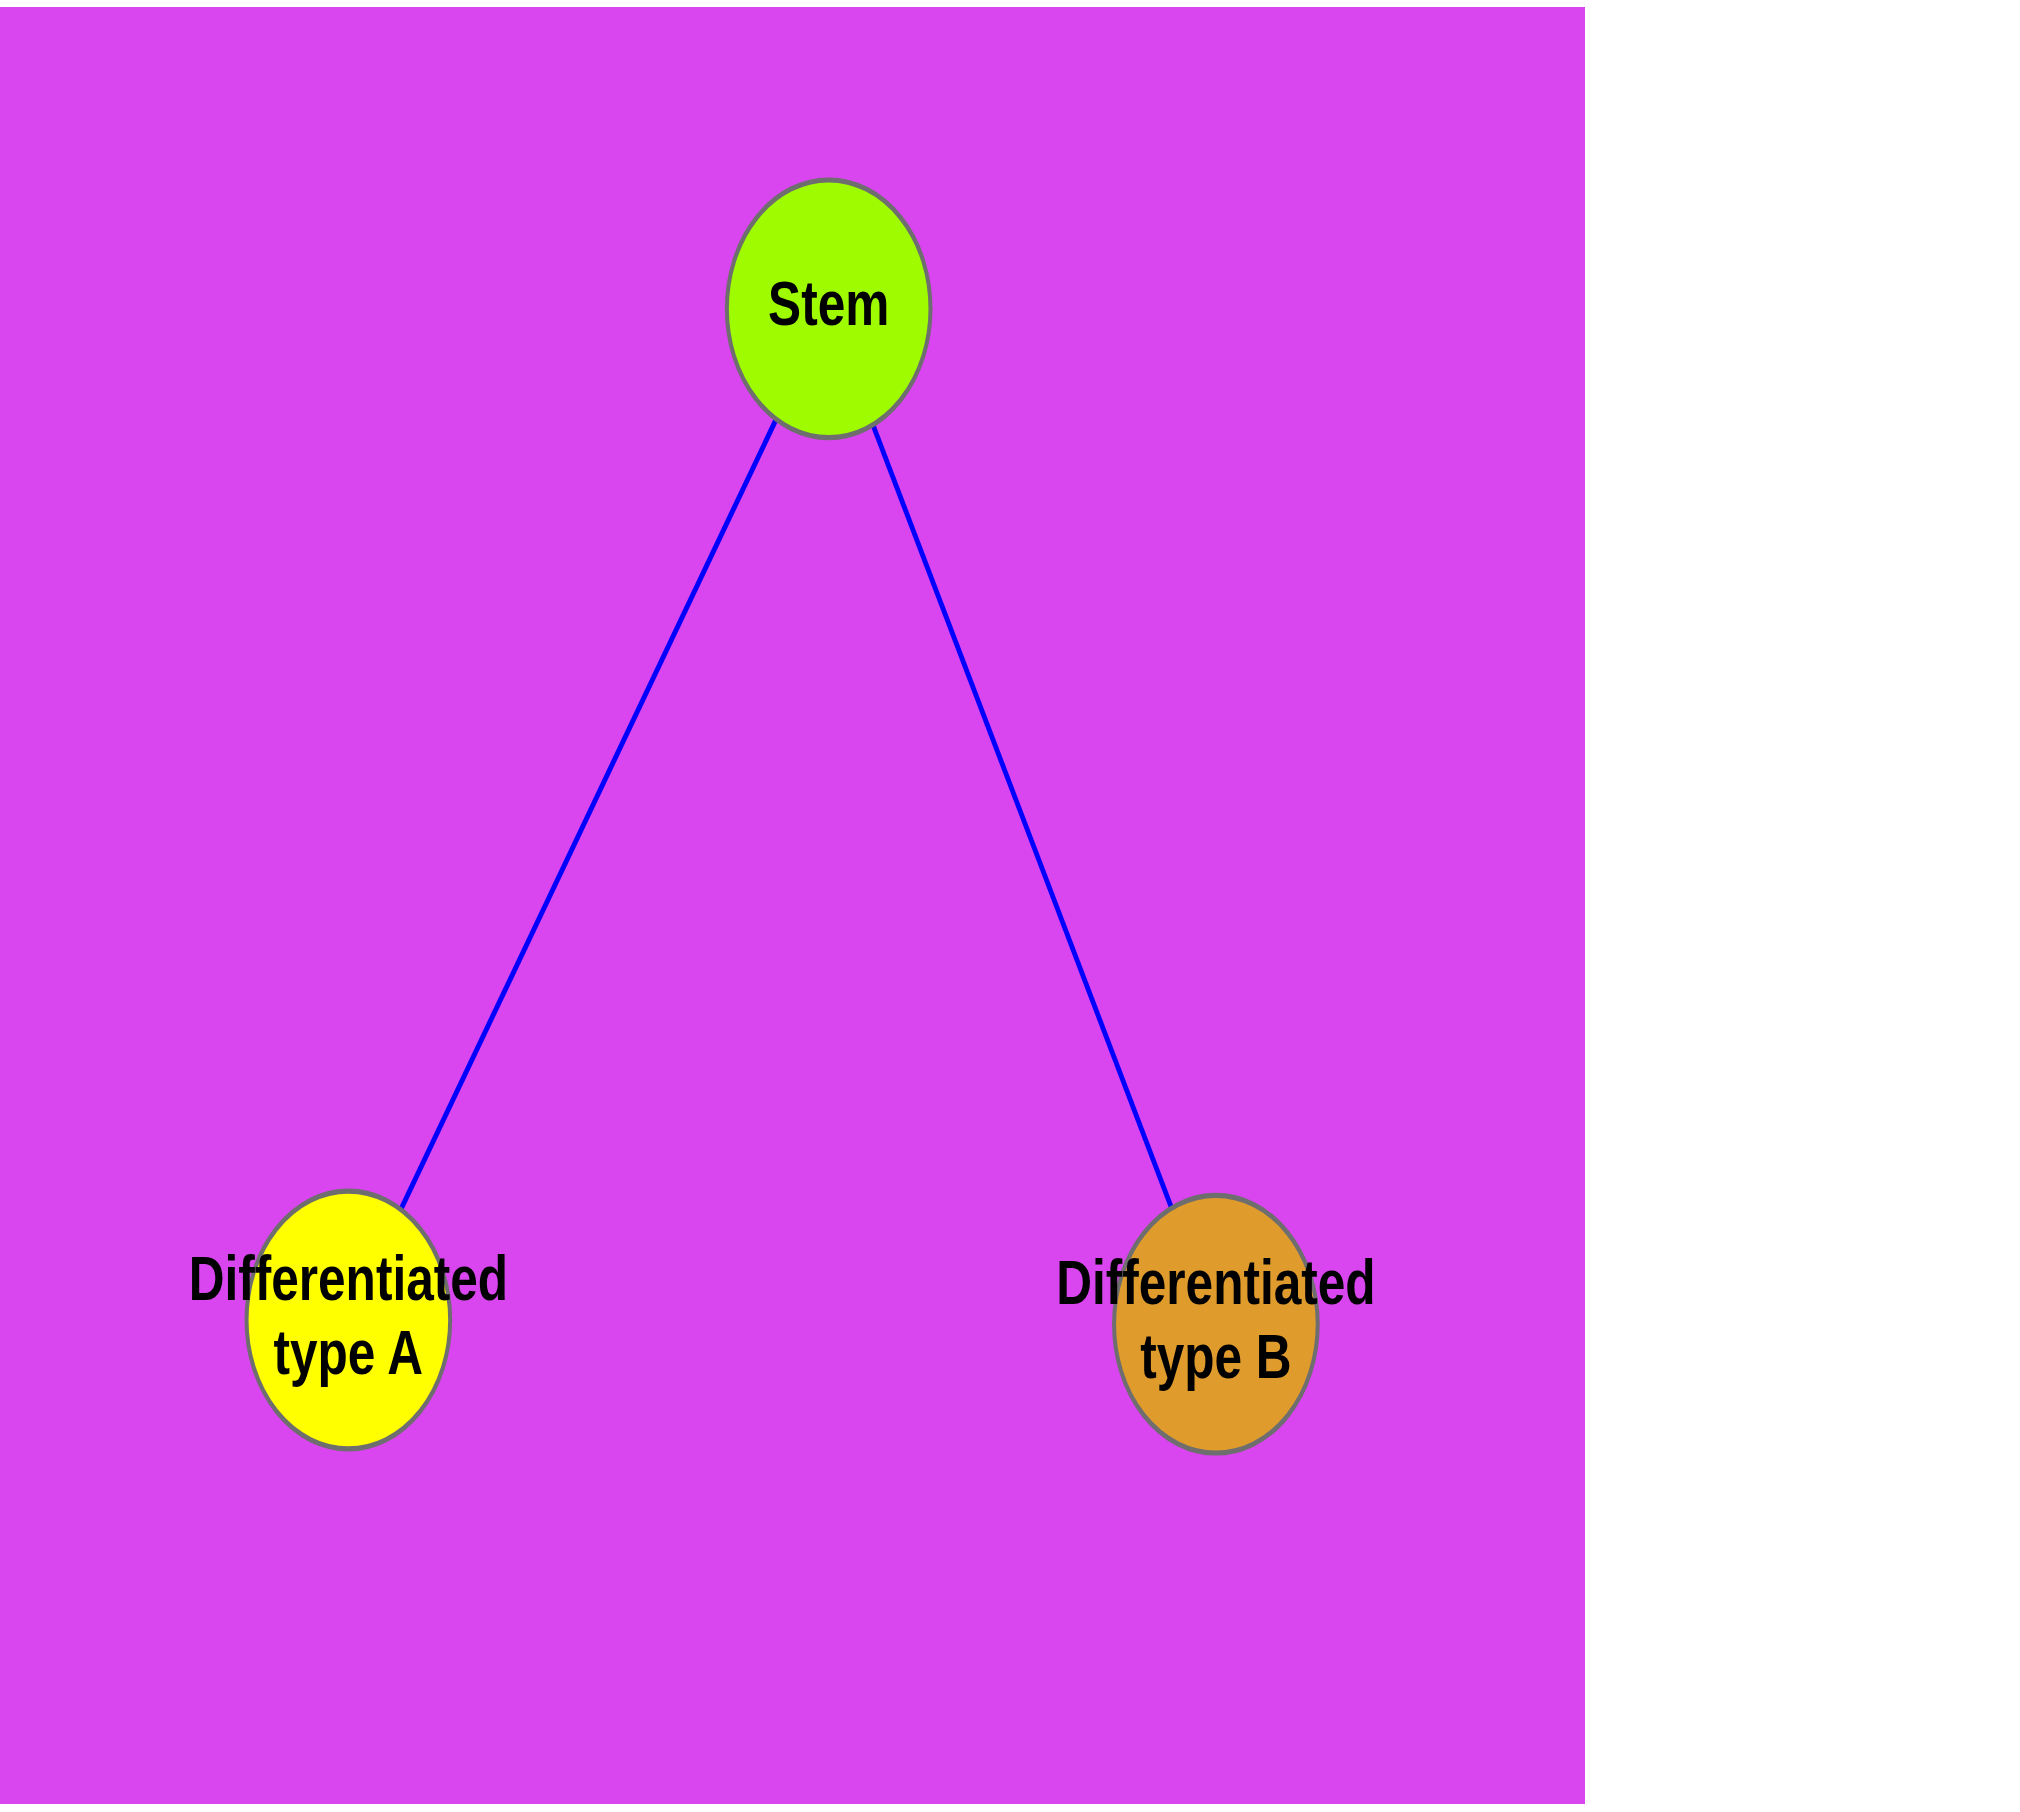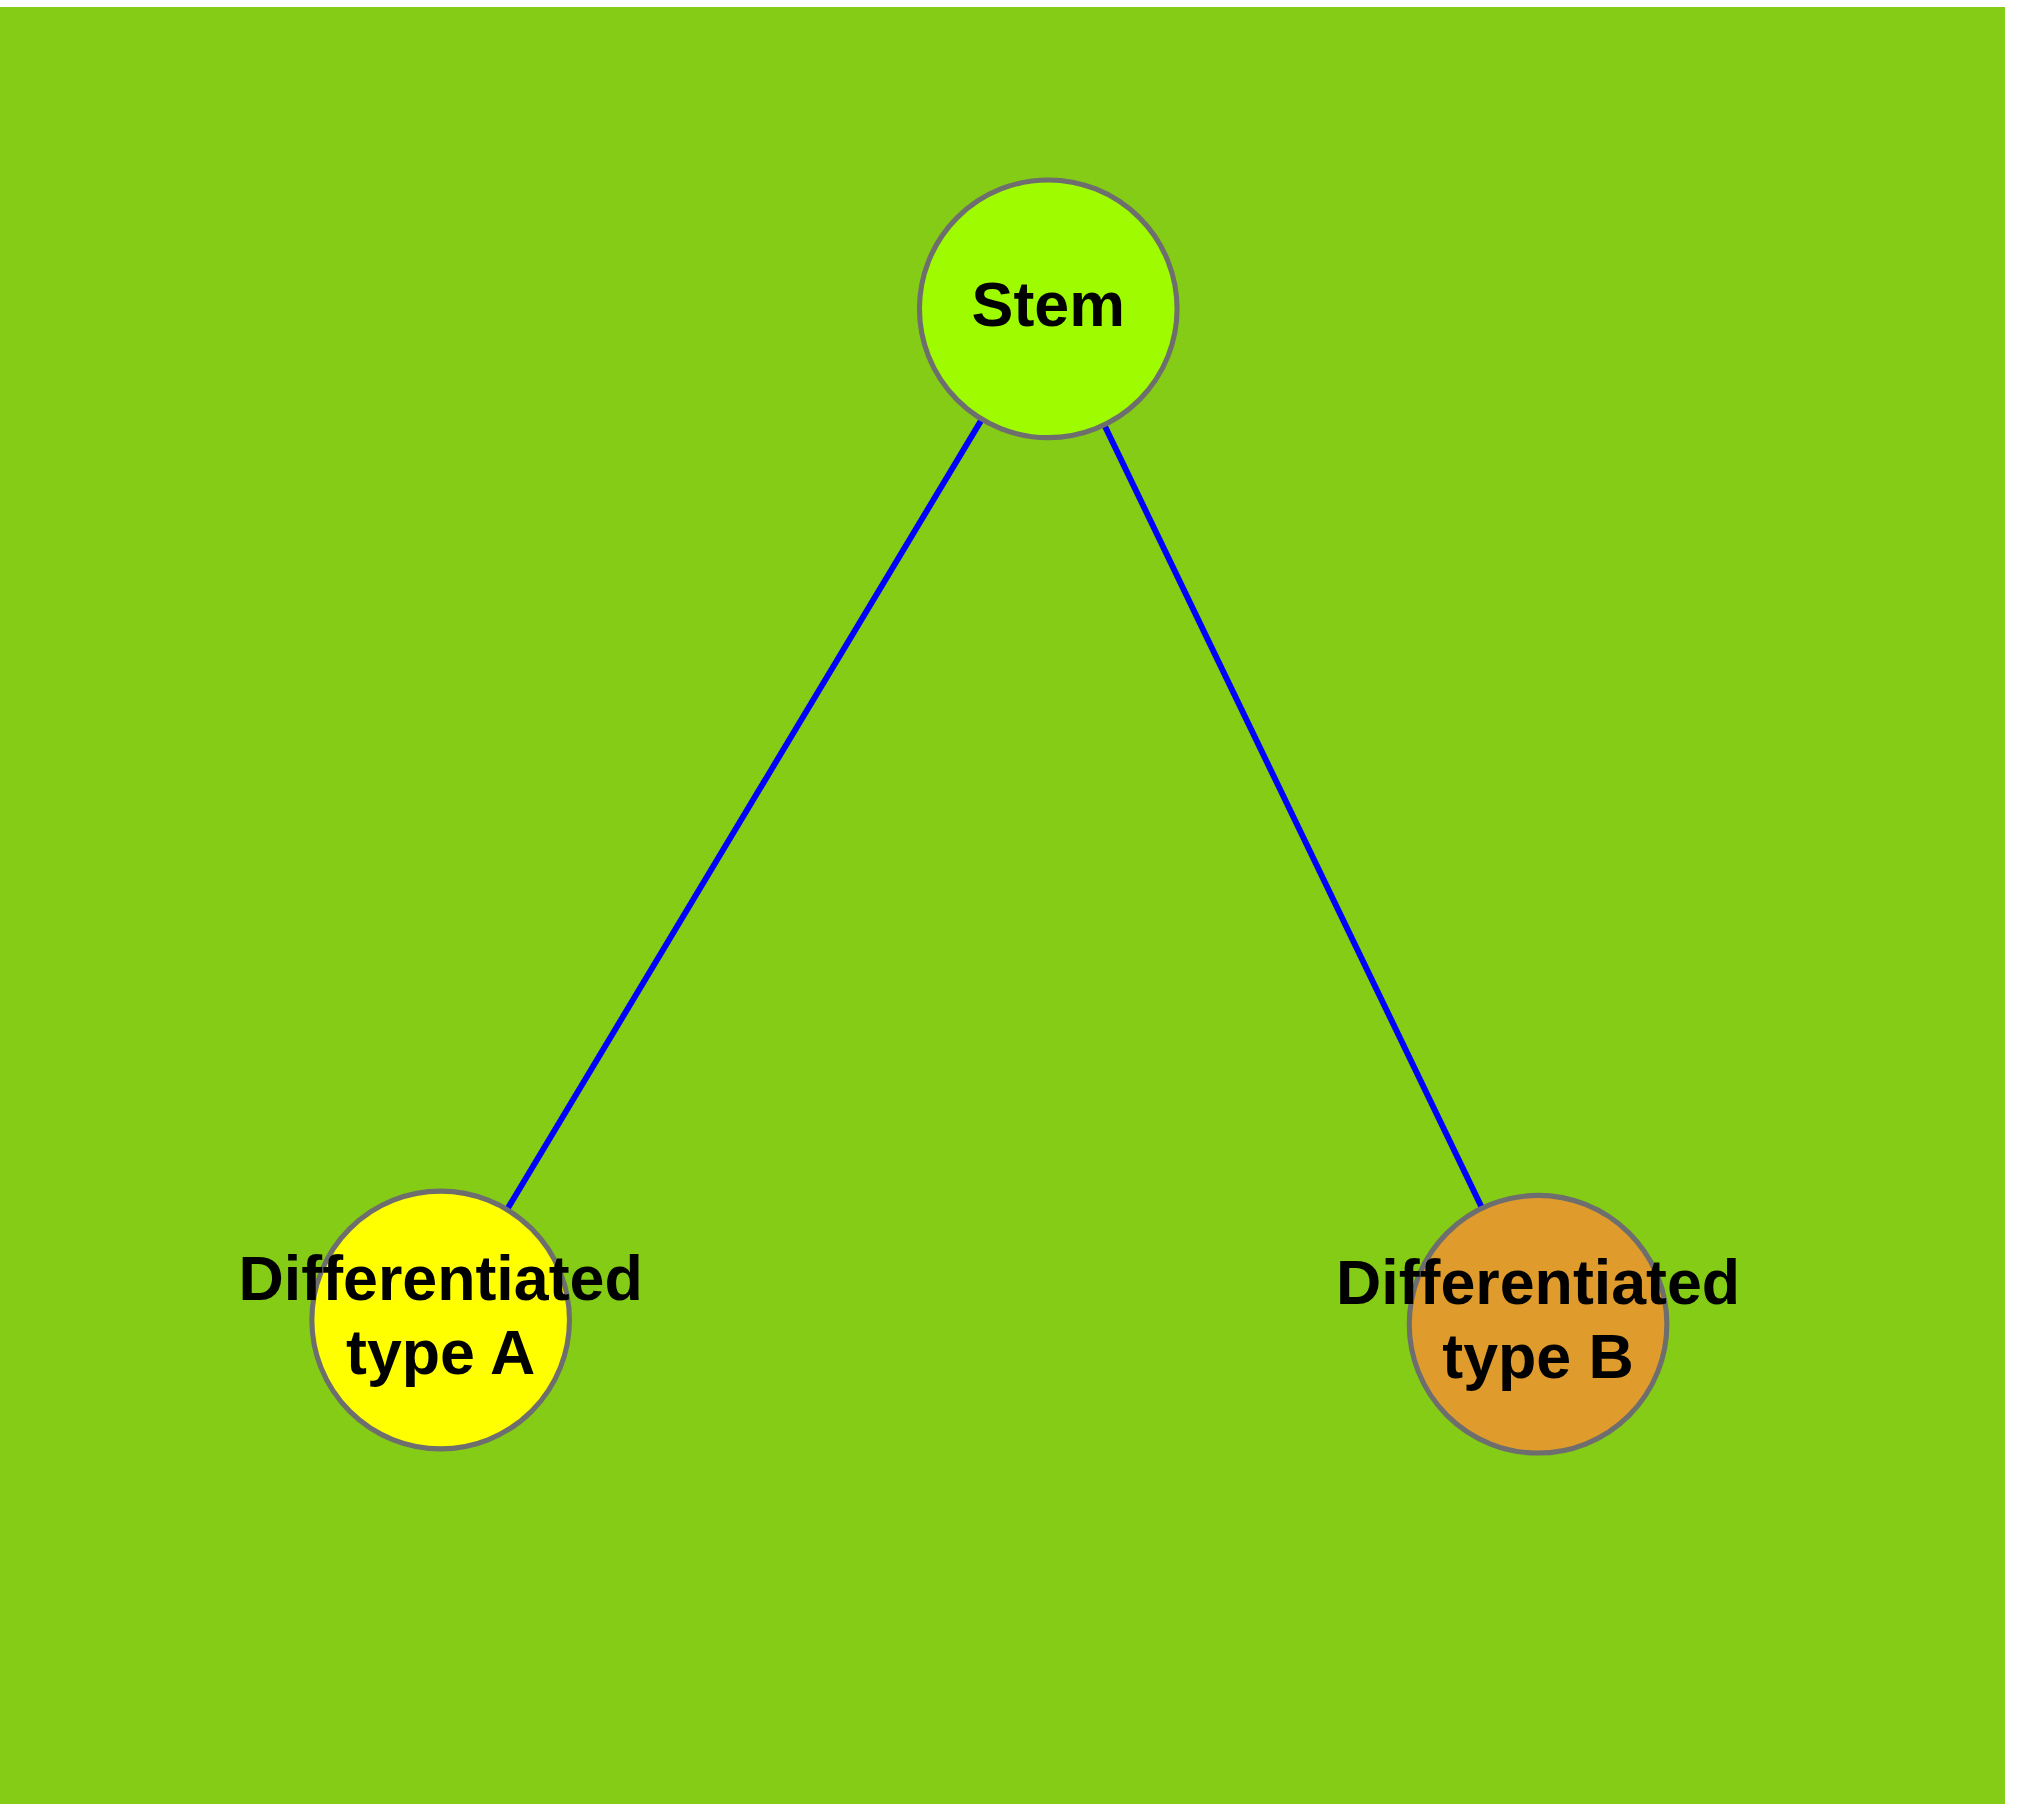--- a/index.html
+++ b/index.html
@@ -12,23 +12,23 @@
     width: 2021px;
     height: 1812px;
     overflow: hidden;
     font-family: "Liberation Sans", sans-serif;
   }
 
   #graph-canvas {
     position: absolute;
     left: 0;
     top: 6.8px;
-    width: 2005px;
+    width: 1585px;
     height: 1797px;
-    background: #84cc16;
+    background: #d946ef;
   }
 
   #graph-svg {
     position: absolute;
     left: 0;
     top: 0;
     width: 100%;
     height: 100%;
     display: block;
   }

